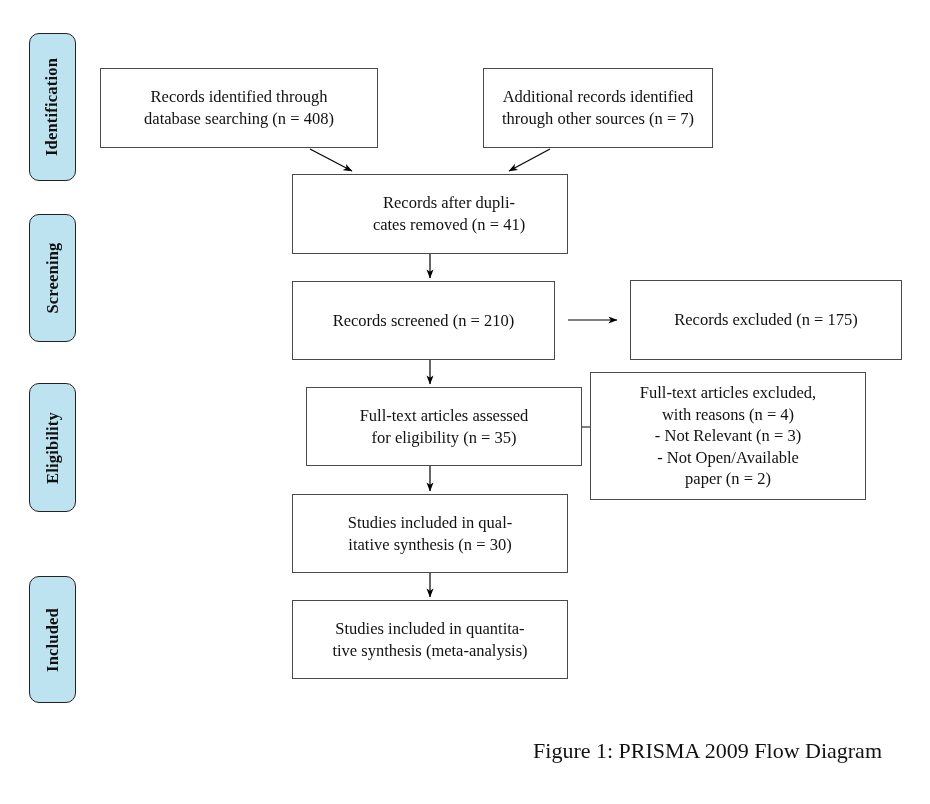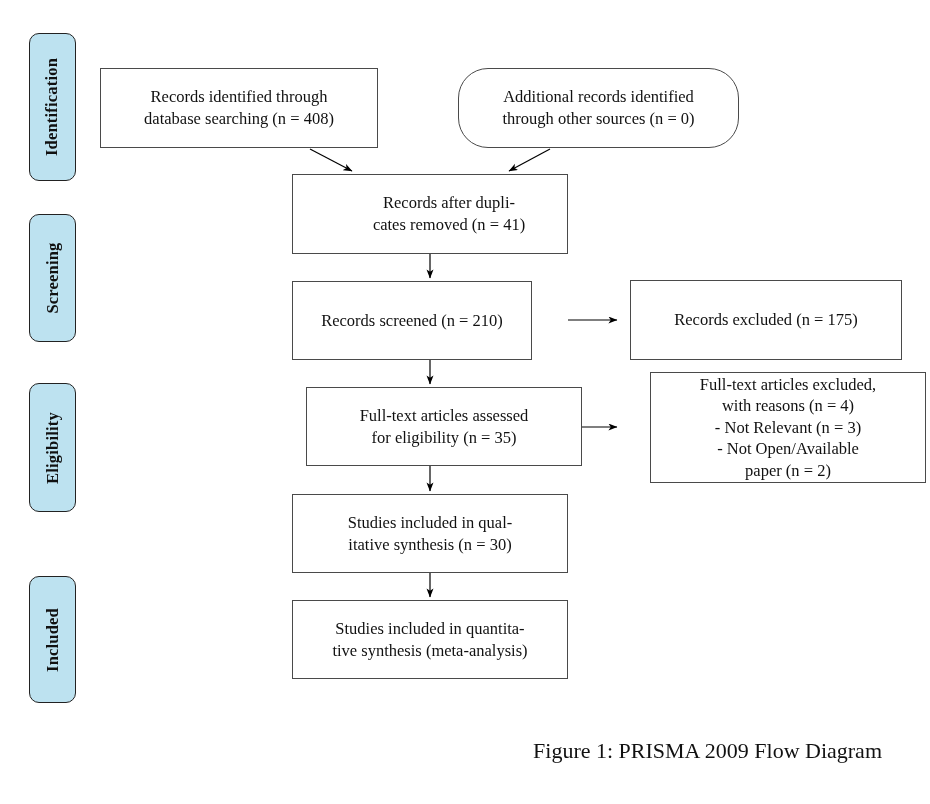--- a/index.html
+++ b/index.html
@@ -100,44 +100,44 @@
   </div>
   <div class="phase" style="left:29px; top:576px; width:47px; height:127px;">
     <span class="phase-text">Included</span>
   </div>
 
   <div class="node" style="left:100px; top:68px; width:278px; height:80px;">
     <span>Records identified through</span>
     <span>database searching (n = 408)</span>
   </div>
 
-  <div class="node" style="left:458px; top:68px; width:281px; height:80px;border-radius:30px;">
+  <div class="node" style="left:483px; top:68px; width:230px; height:80px;">
     <span>Additional records identified</span>
-    <span>through other sources (n = 0)</span>
+    <span>through other sources (n = 7)</span>
   </div>
 
   <div class="node" style="left:292px; top:174px; width:276px; height:80px;padding-left:38px;">
     <span>Records after dupli-</span>
     <span>cates removed (n = 41)</span>
   </div>
 
-  <div class="node" style="left:292px; top:281px; width:240px; height:79px;">
+  <div class="node" style="left:292px; top:281px; width:263px; height:79px;">
     <span>Records screened (n = 210)</span>
   </div>
 
   <div class="node" style="left:630px; top:280px; width:272px; height:80px;">
     <span>Records excluded (n = 175)</span>
   </div>
 
   <div class="node" style="left:292px; top:387px; width:276px; height:79px;margin-left:14px;">
     <span>Full-text articles assessed</span>
     <span>for eligibility (n = 35)</span>
   </div>
 
-  <div class="node" style="left:650px; top:372px; width:276px; height:111px; line-height:21.5px;font-family:Liberation Serif, serif;">
+  <div class="node" style="left:590px; top:372px; width:276px; height:128px; line-height:21.5px;font-family:Liberation Serif, serif;">
     <span>Full-text articles excluded,</span>
     <span>with reasons (n = 4)</span>
     <span>- Not Relevant (n = 3)</span>
     <span>- Not Open/Available</span>
     <span>paper (n = 2)</span>
   </div>
 
   <div class="node" style="left:292px; top:494px; width:276px; height:79px;">
     <span>Studies included in qual-</span>
     <span>itative synthesis (n = 30)</span>

